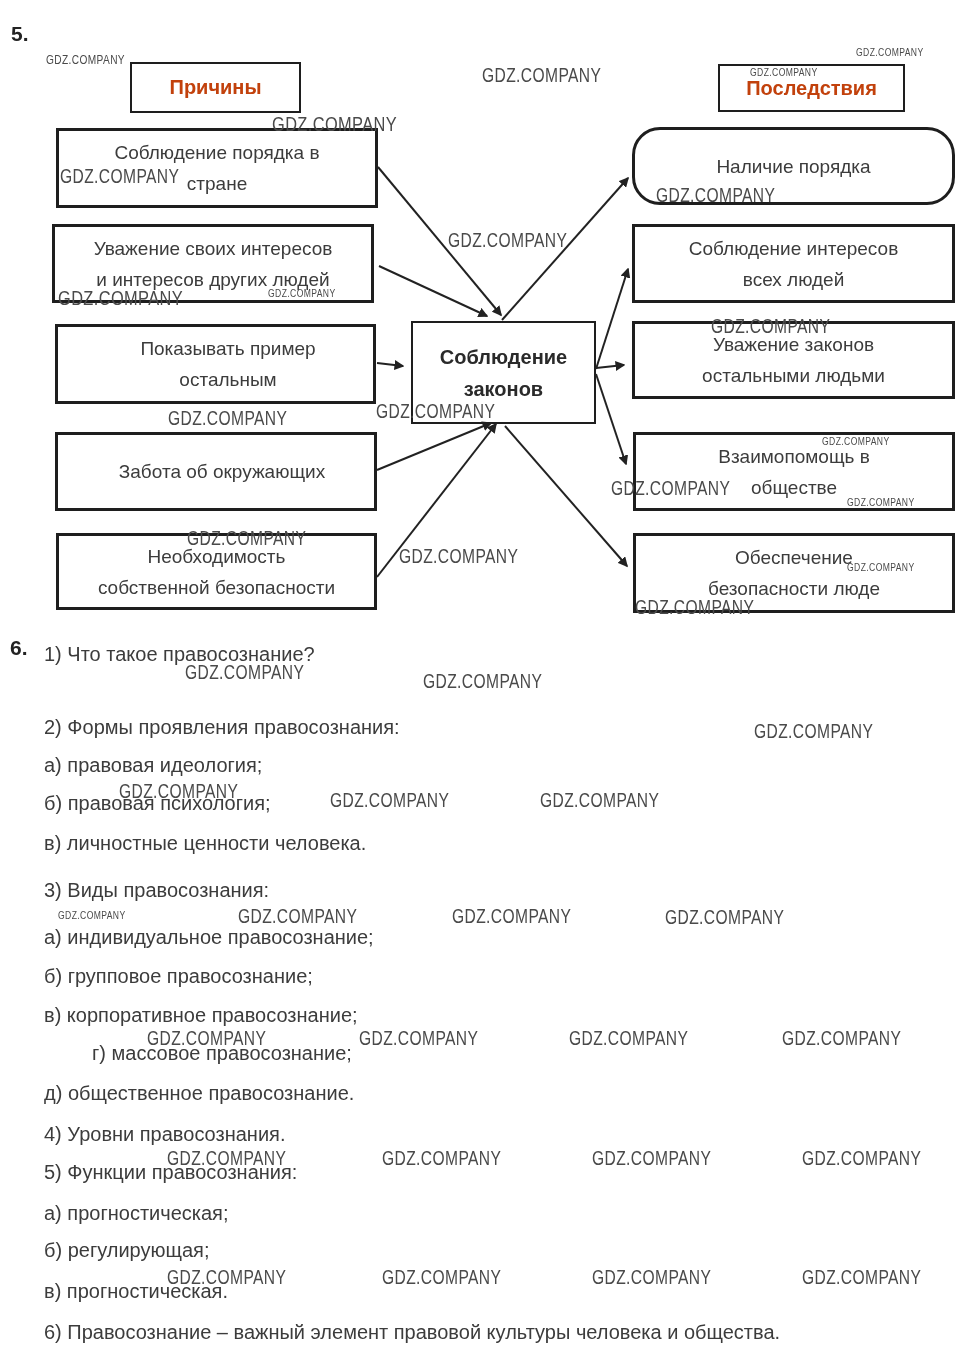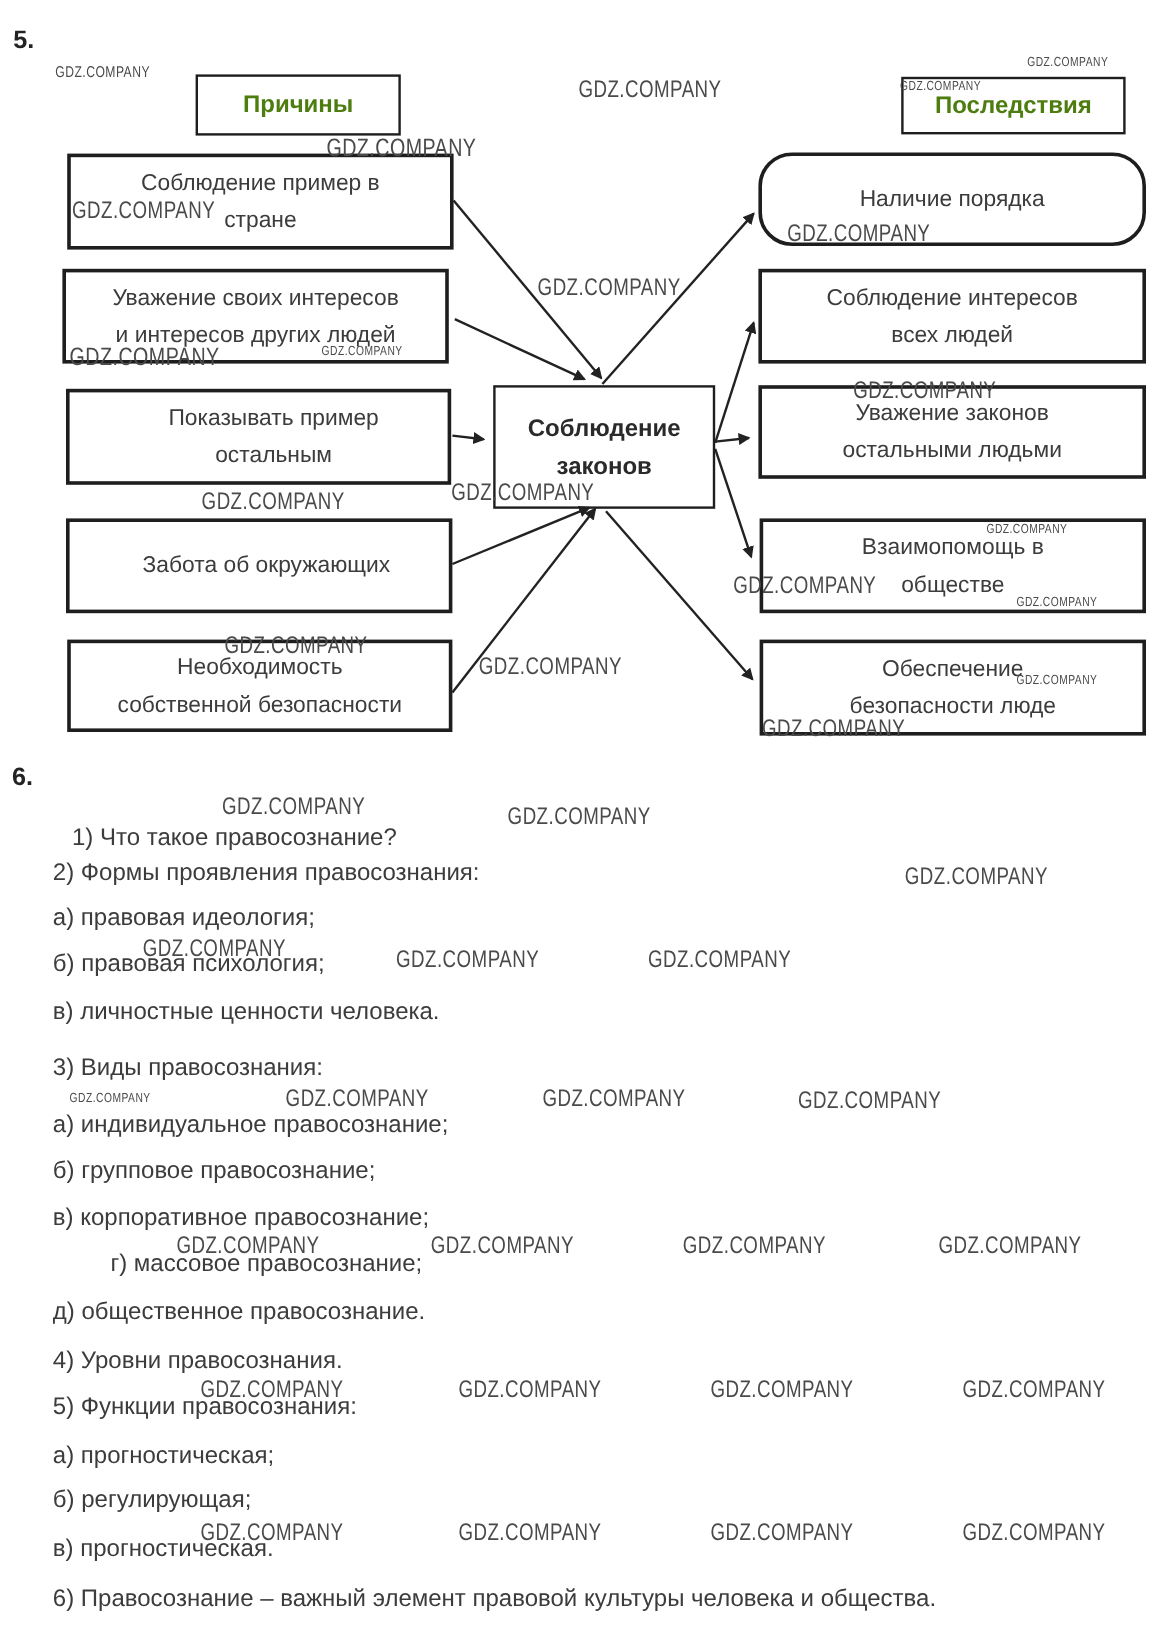--- a/index.html
+++ b/index.html
@@ -3,21 +3,21 @@
 <meta charset="utf-8">
 <style>
   html,body{margin:0;padding:0;background:#ffffff;}
   #page{position:relative;width:966px;height:1356px;background:#ffffff;overflow:hidden;
         font-family:"Liberation Sans",sans-serif;}
   .sec-label{position:absolute;font-weight:bold;font-size:21px;color:#232323;}
   .box{position:absolute;box-sizing:border-box;border:3px solid #1e1e1e;background:#fff;
        display:flex;flex-direction:column;align-items:center;justify-content:center;
        text-align:center;font-size:19px;color:#3c3c3c;z-index:1;}
   .box span{display:block;line-height:31px;white-space:nowrap;}
-  .header-box{border-width:2px;font-weight:bold;font-size:20px;color:#4d7c0f;margin-left:33px;}
+  .header-box{border-width:2px;font-weight:bold;font-size:20px;color:#c2410c;}
   .center-box{border-width:2px;font-weight:bold;font-size:20px;color:#2a2a2a;}
   .center-box span{line-height:32px;}
   #arrows{position:absolute;left:0;top:0;z-index:2;pointer-events:none;}
   .outline-item{position:absolute;left:44px;font-size:20px;line-height:26px;
                 color:#3c3c3c;white-space:nowrap;z-index:1;}
   .wm{position:absolute;color:#4a4a4a;white-space:nowrap;z-index:5;pointer-events:none;
       transform:scaleX(0.78);transform-origin:0 50%;letter-spacing:0.5px;font-weight:400;}
   .wm-lg{font-size:20px;}
   .wm-xl{font-size:21px;}
   .wm-md{font-size:13px;}
@@ -31,21 +31,21 @@
   <div class="sec-label" style="left:11px;top:22px;">5.</div>
 
   <div class="box header-box" style="left:130px;top:62px;width:171px;height:51px;">
     <span>Причины</span>
   </div>
   <div class="box header-box" style="left:718px;top:64px;width:187px;height:48px;">
     <span>Последствия</span>
   </div>
 
   <div class="box" style="left:56px;top:128px;width:322px;height:80px;">
-    <span>Соблюдение пример в</span>
+    <span>Соблюдение порядка в</span>
     <span>стране</span>
   </div>
   <div class="box" style="left:52px;top:224px;width:322px;height:79px;">
     <span>Уважение своих интересов</span>
     <span>и интересов других людей</span>
   </div>
   <div class="box" style="left:55px;top:324px;width:321px;height:80px;padding-left:25px;">
     <span>Показывать пример</span>
     <span>остальным</span>
   </div>
@@ -99,21 +99,21 @@
       <line x1="502" y1="320" x2="628" y2="178" marker-end="url(#ah)"></line>
       <line x1="596" y1="369" x2="628" y2="269" marker-end="url(#ah)"></line>
       <line x1="596" y1="368" x2="624" y2="365" marker-end="url(#ah)"></line>
       <line x1="596" y1="374" x2="626" y2="464" marker-end="url(#ah)"></line>
       <line x1="505" y1="426" x2="627" y2="566" marker-end="url(#ah)"></line>
     </g>
   </svg>
 
   <div class="sec-label" style="left:10px;top:636px;">6.</div>
 
-  <div class="outline-item" style="top:685px;margin-left:16px;">1) Что такое правосознание?</div>
+  <div class="outline-item" style="top:641px;">1) Что такое правосознание?</div>
   <div class="outline-item" style="top:714px;">2) Формы проявления правосознания:</div>
   <div class="outline-item" style="top:752px;">а) правовая идеология;</div>
   <div class="outline-item" style="top:790px;">б) правовая психология;</div>
   <div class="outline-item" style="top:830px;">в) личностные ценности человека.</div>
   <div class="outline-item" style="top:877px;">3) Виды правосознания:</div>
   <div class="outline-item" style="top:924px;">а) индивидуальное правосознание;</div>
   <div class="outline-item" style="top:963px;">б) групповое правосознание;</div>
   <div class="outline-item" style="top:1002px;">в) корпоративное правосознание;</div>
   <div class="outline-item" style="top:1040px;margin-left:48px;">г) массовое правосознание;</div>
   <div class="outline-item" style="top:1080px;">д) общественное правосознание.</div>

